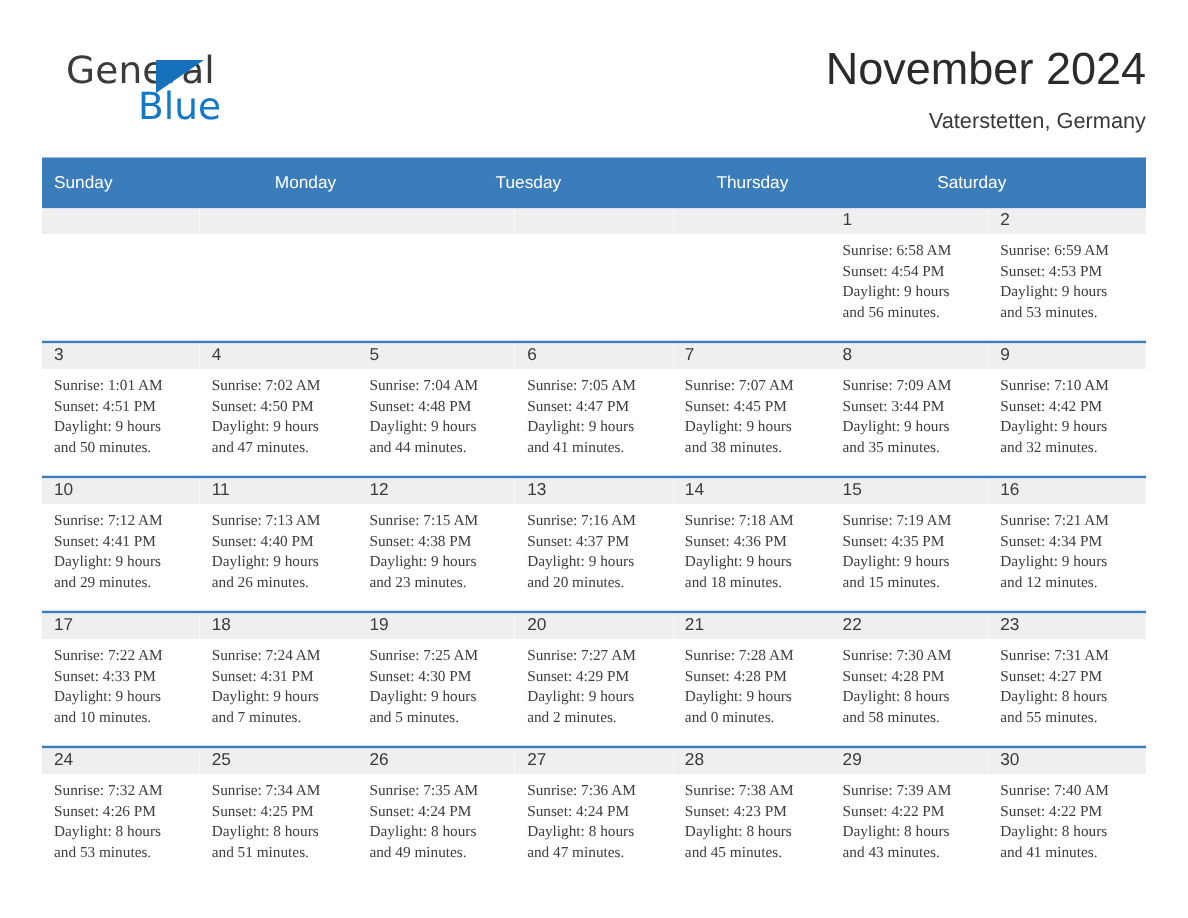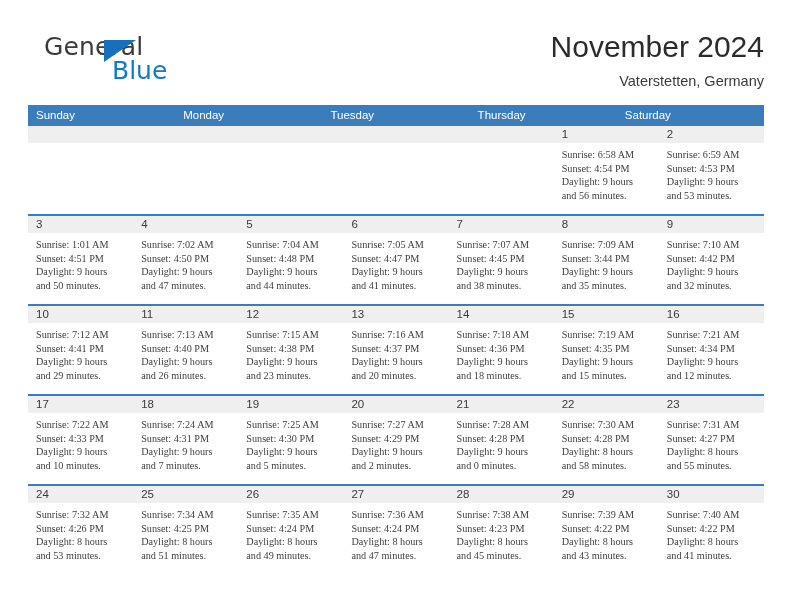--- a/index.html
+++ b/index.html
@@ -47,21 +47,20 @@
     font-weight: 400;
   }
   .logo-blue {
     position: absolute;
     left: 64px;
     top: 24px;
     font-size: 25px;
     color: #1478c8;
     font-family: "DejaVu Sans", sans-serif;
     font-weight: 400;
-    margin-left: 20px;
   }
   .logo-triangle {
     position: absolute;
     left: 76px;
     top: 8px;
     width: 0;
     height: 0;
     border-left: 32px solid #1770bb;
     border-bottom: 22px solid transparent;
   }
@@ -92,21 +91,22 @@
   
   .calendar {
     position: absolute;
     left: 28px;
     top: 105px;
     width: 736px;
   }
   .weekday-row {
     display: flex;
     background: #3b7cba;
-    height: 21px;
+    height: 34px;
+    align-items: center;
   }
   .weekday {
     flex: 1 1 0;
     color: #ffffff;
     font-size: 11.5px;
     line-height: 21px;
     padding-left: 8px;
     box-sizing: border-box;
     white-space: nowrap;
     overflow: hidden;

